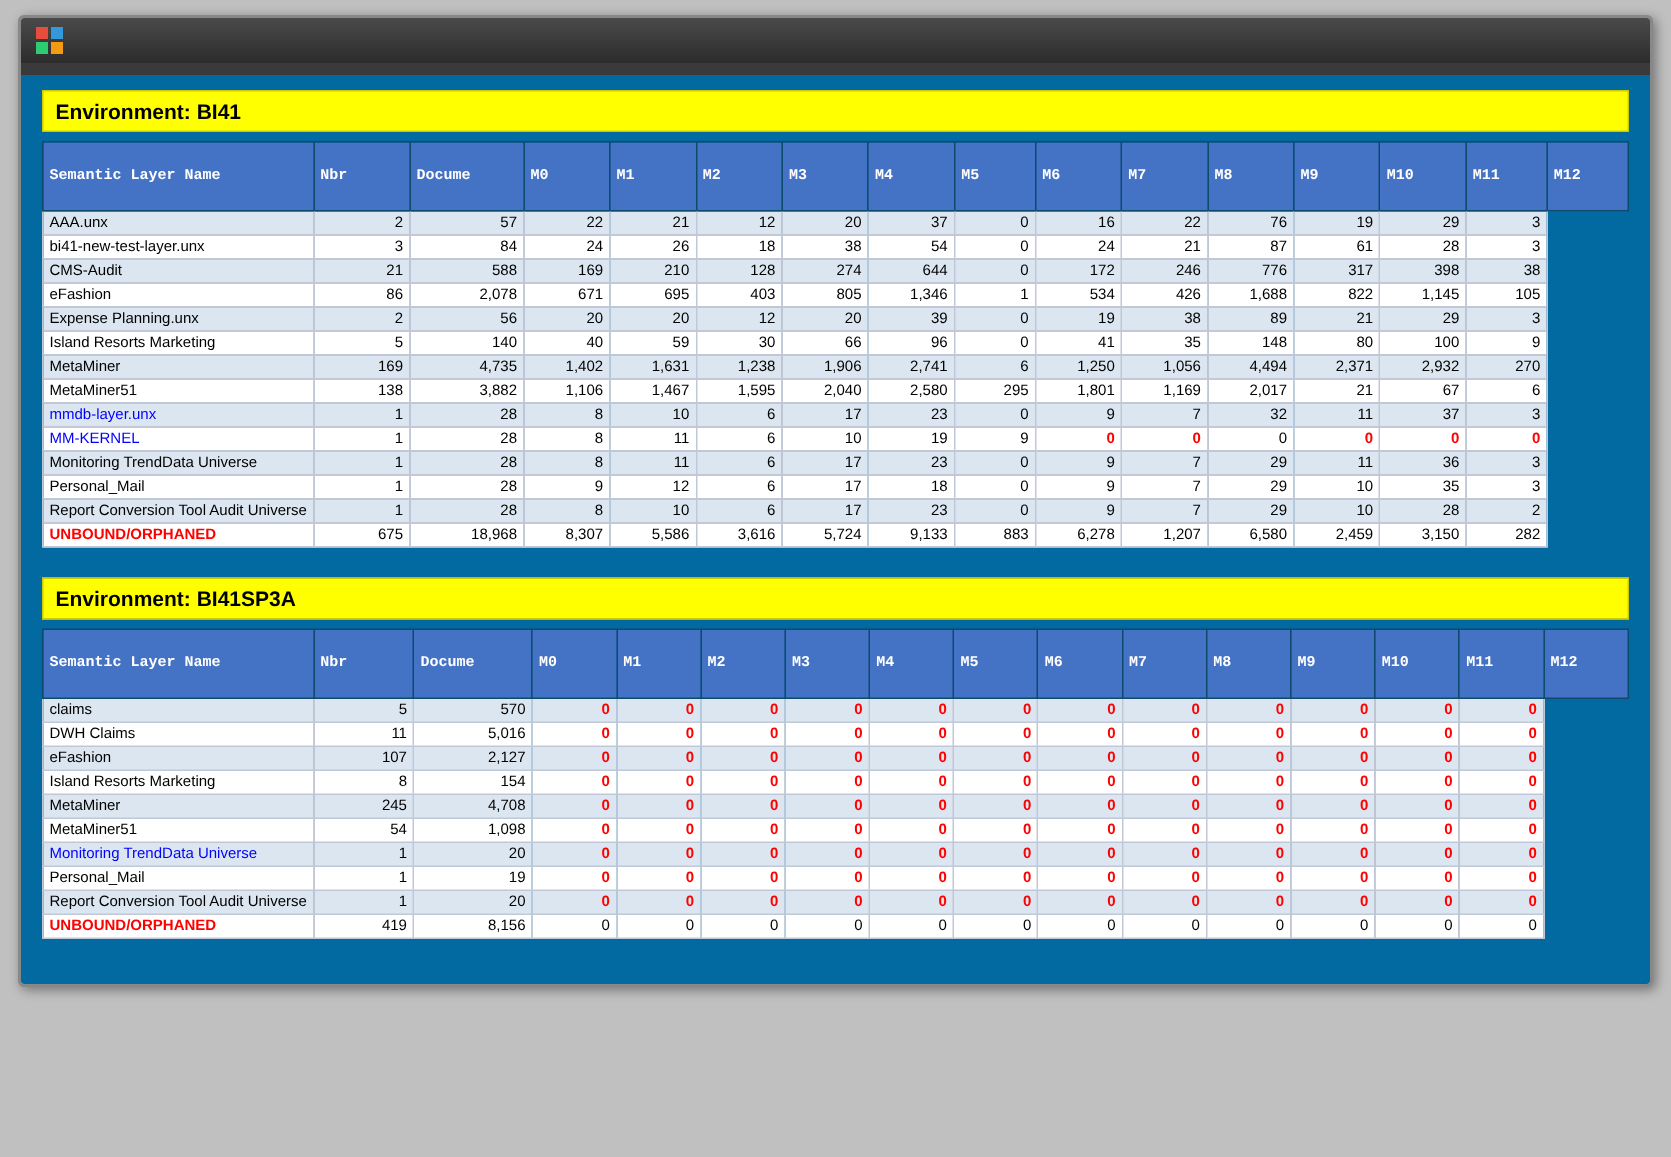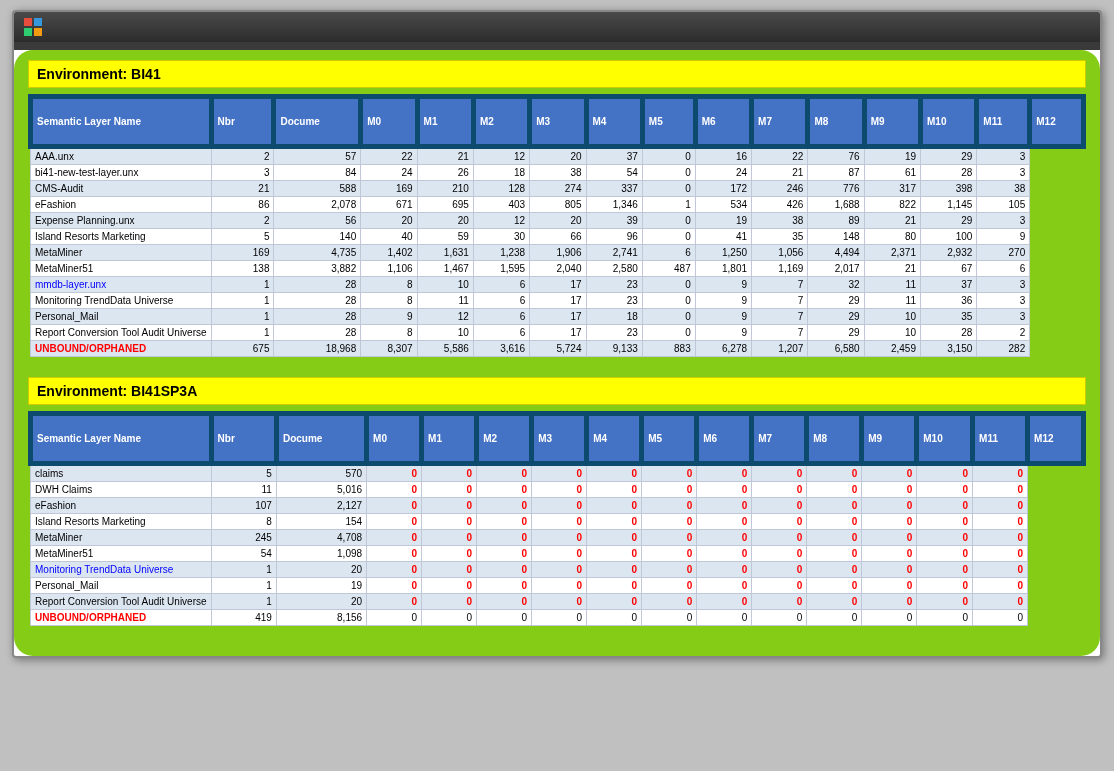--- a/index.html
+++ b/index.html
@@ -53,25 +53,24 @@
     .sub-header-left {
       color: #aaa;
       font-size: 10px;
       font-style: italic;
     }
     .sub-header-right {
       color: #c0c0c0;
       font-size: 11px;
     }
     .content {
-      background: #84cc16;
+      background: #0369a1;
       padding: 10px 14px;
       overflow-y: auto;
       max-height: 710px;
-      border-radius: 19px;
     }
     .section {
       margin-bottom: 20px;
     }
     .section-header {
       background: #ffff00;
       padding: 5px 8px;
       margin-bottom: 6px;
       border: 1px solid #cccc00;
     }
@@ -87,21 +86,22 @@
     }
     thead tr {
       background: #4472c4;
       color: #fff;
     }
     thead th {
       padding: 17px 4px;
       text-align: left;
       font-weight: bold;
       white-space: nowrap;
-      border: 5px solid #0c4a6e;
+      border: 1px solid #0c4a6e;
+      font-family: Liberation Mono, monospace;
     }
     thead th.num {
     }
     tbody tr:nth-child(odd) {
       background: #dce6f1;
     }
     tbody tr:nth-child(even) {
       background: #fff;
     }
     tbody td {
@@ -204,21 +204,21 @@
               <td class="num">3</td>
             </tr>
             <tr>
               <td>CMS-Audit</td>
               <td class="num">21</td>
               <td class="num">588</td>
               <td class="num">169</td>
               <td class="num">210</td>
               <td class="num">128</td>
               <td class="num">274</td>
-              <td class="num">337</td>
+              <td class="num">644</td>
               <td class="num">0</td>
               <td class="num">172</td>
               <td class="num">246</td>
               <td class="num">776</td>
               <td class="num">317</td>
               <td class="num">398</td>
               <td class="num">38</td>
             </tr>
             <tr>
               <td>eFashion</td>
@@ -290,21 +290,21 @@
             </tr>
             <tr>
               <td>MetaMiner51</td>
               <td class="num">138</td>
               <td class="num">3,882</td>
               <td class="num">1,106</td>
               <td class="num">1,467</td>
               <td class="num">1,595</td>
               <td class="num">2,040</td>
               <td class="num">2,580</td>
-              <td class="num">487</td>
+              <td class="num">295</td>
               <td class="num">1,801</td>
               <td class="num">1,169</td>
               <td class="num">2,017</td>
               <td class="num">21</td>
               <td class="num">67</td>
               <td class="num">6</td>
             </tr>
             <tr>
               <td class="blue-link">mmdb-layer.unx</td>
               <td class="num">1</td>
@@ -314,20 +314,37 @@
               <td class="num">6</td>
               <td class="num">17</td>
               <td class="num">23</td>
               <td class="num">0</td>
               <td class="num">9</td>
               <td class="num">7</td>
               <td class="num">32</td>
               <td class="num">11</td>
               <td class="num">37</td>
               <td class="num">3</td>
+            </tr>
+            <tr>
+              <td class="blue-link">MM-KERNEL</td>
+              <td class="num">1</td>
+              <td class="num">28</td>
+              <td class="num">8</td>
+              <td class="num">11</td>
+              <td class="num">6</td>
+              <td class="num">10</td>
+              <td class="num">19</td>
+              <td class="num">9</td>
+              <td class="num red-text">0</td>
+              <td class="num red-text">0</td>
+              <td class="num">0</td>
+              <td class="num red-text">0</td>
+              <td class="num red-text">0</td>
+              <td class="num red-text">0</td>
             </tr>
             <tr>
               <td>Monitoring TrendData Universe</td>
               <td class="num">1</td>
               <td class="num">28</td>
               <td class="num">8</td>
               <td class="num">11</td>
               <td class="num">6</td>
               <td class="num">17</td>
               <td class="num">23</td>

